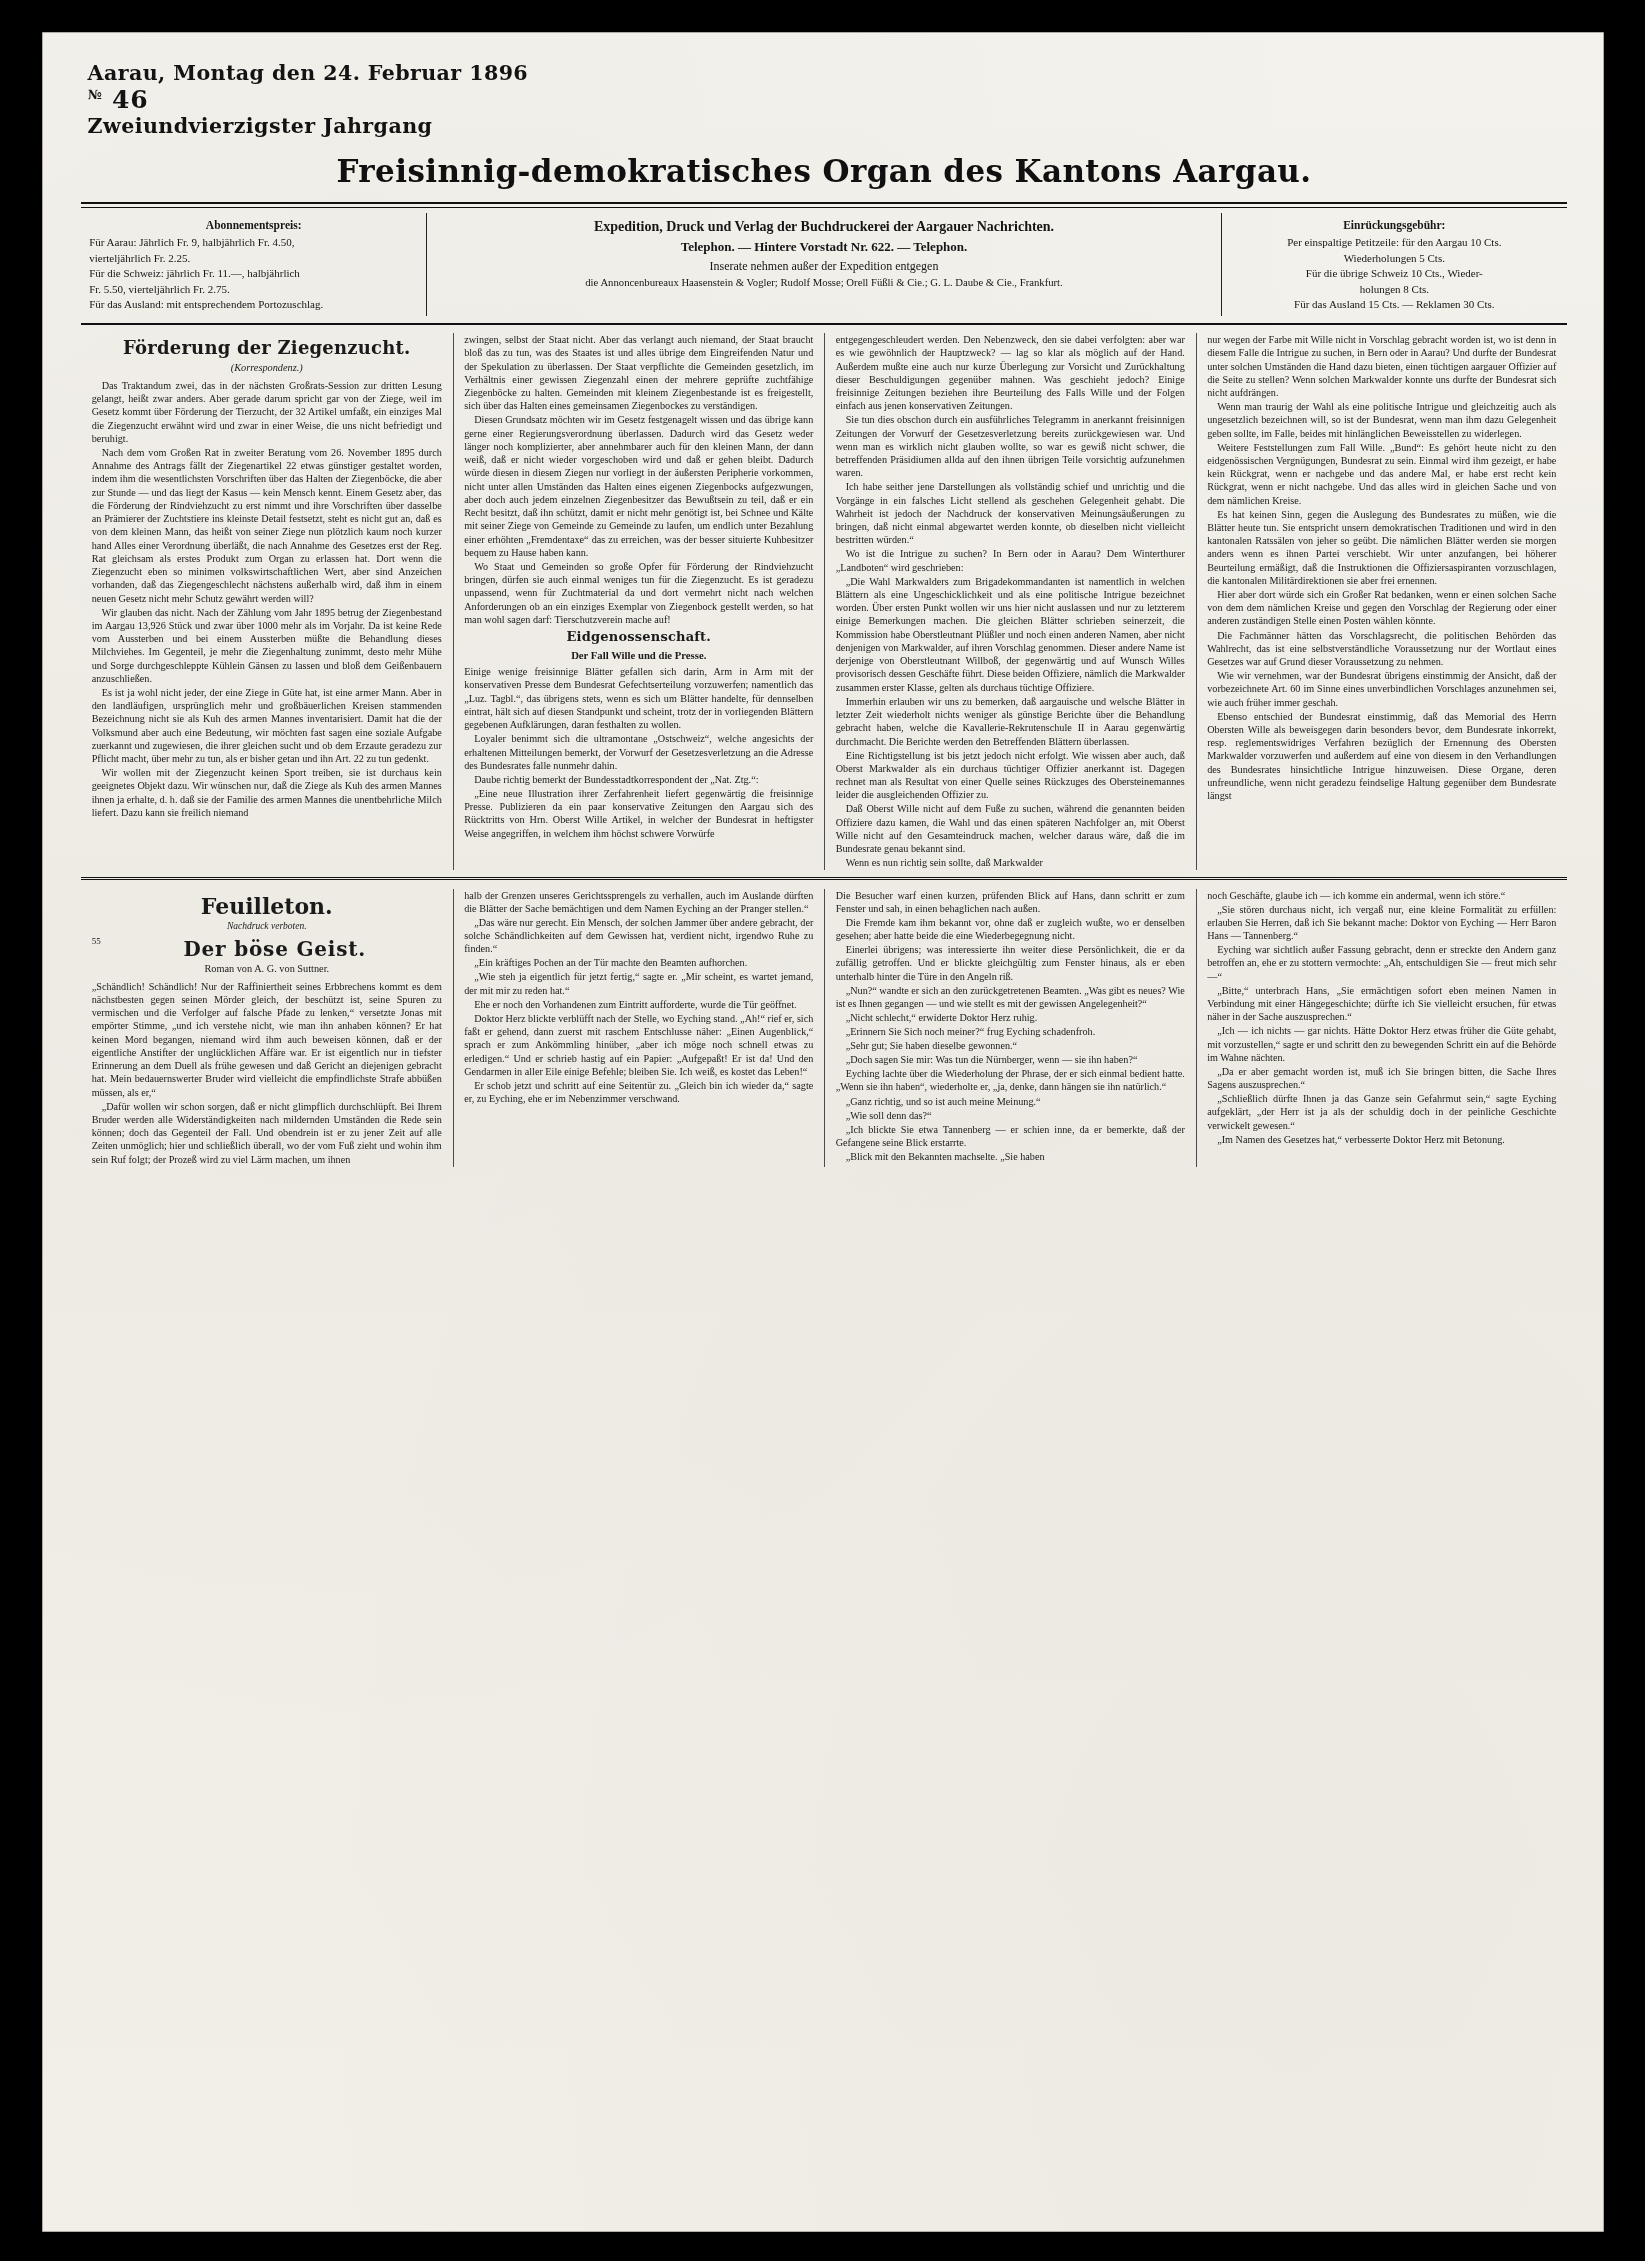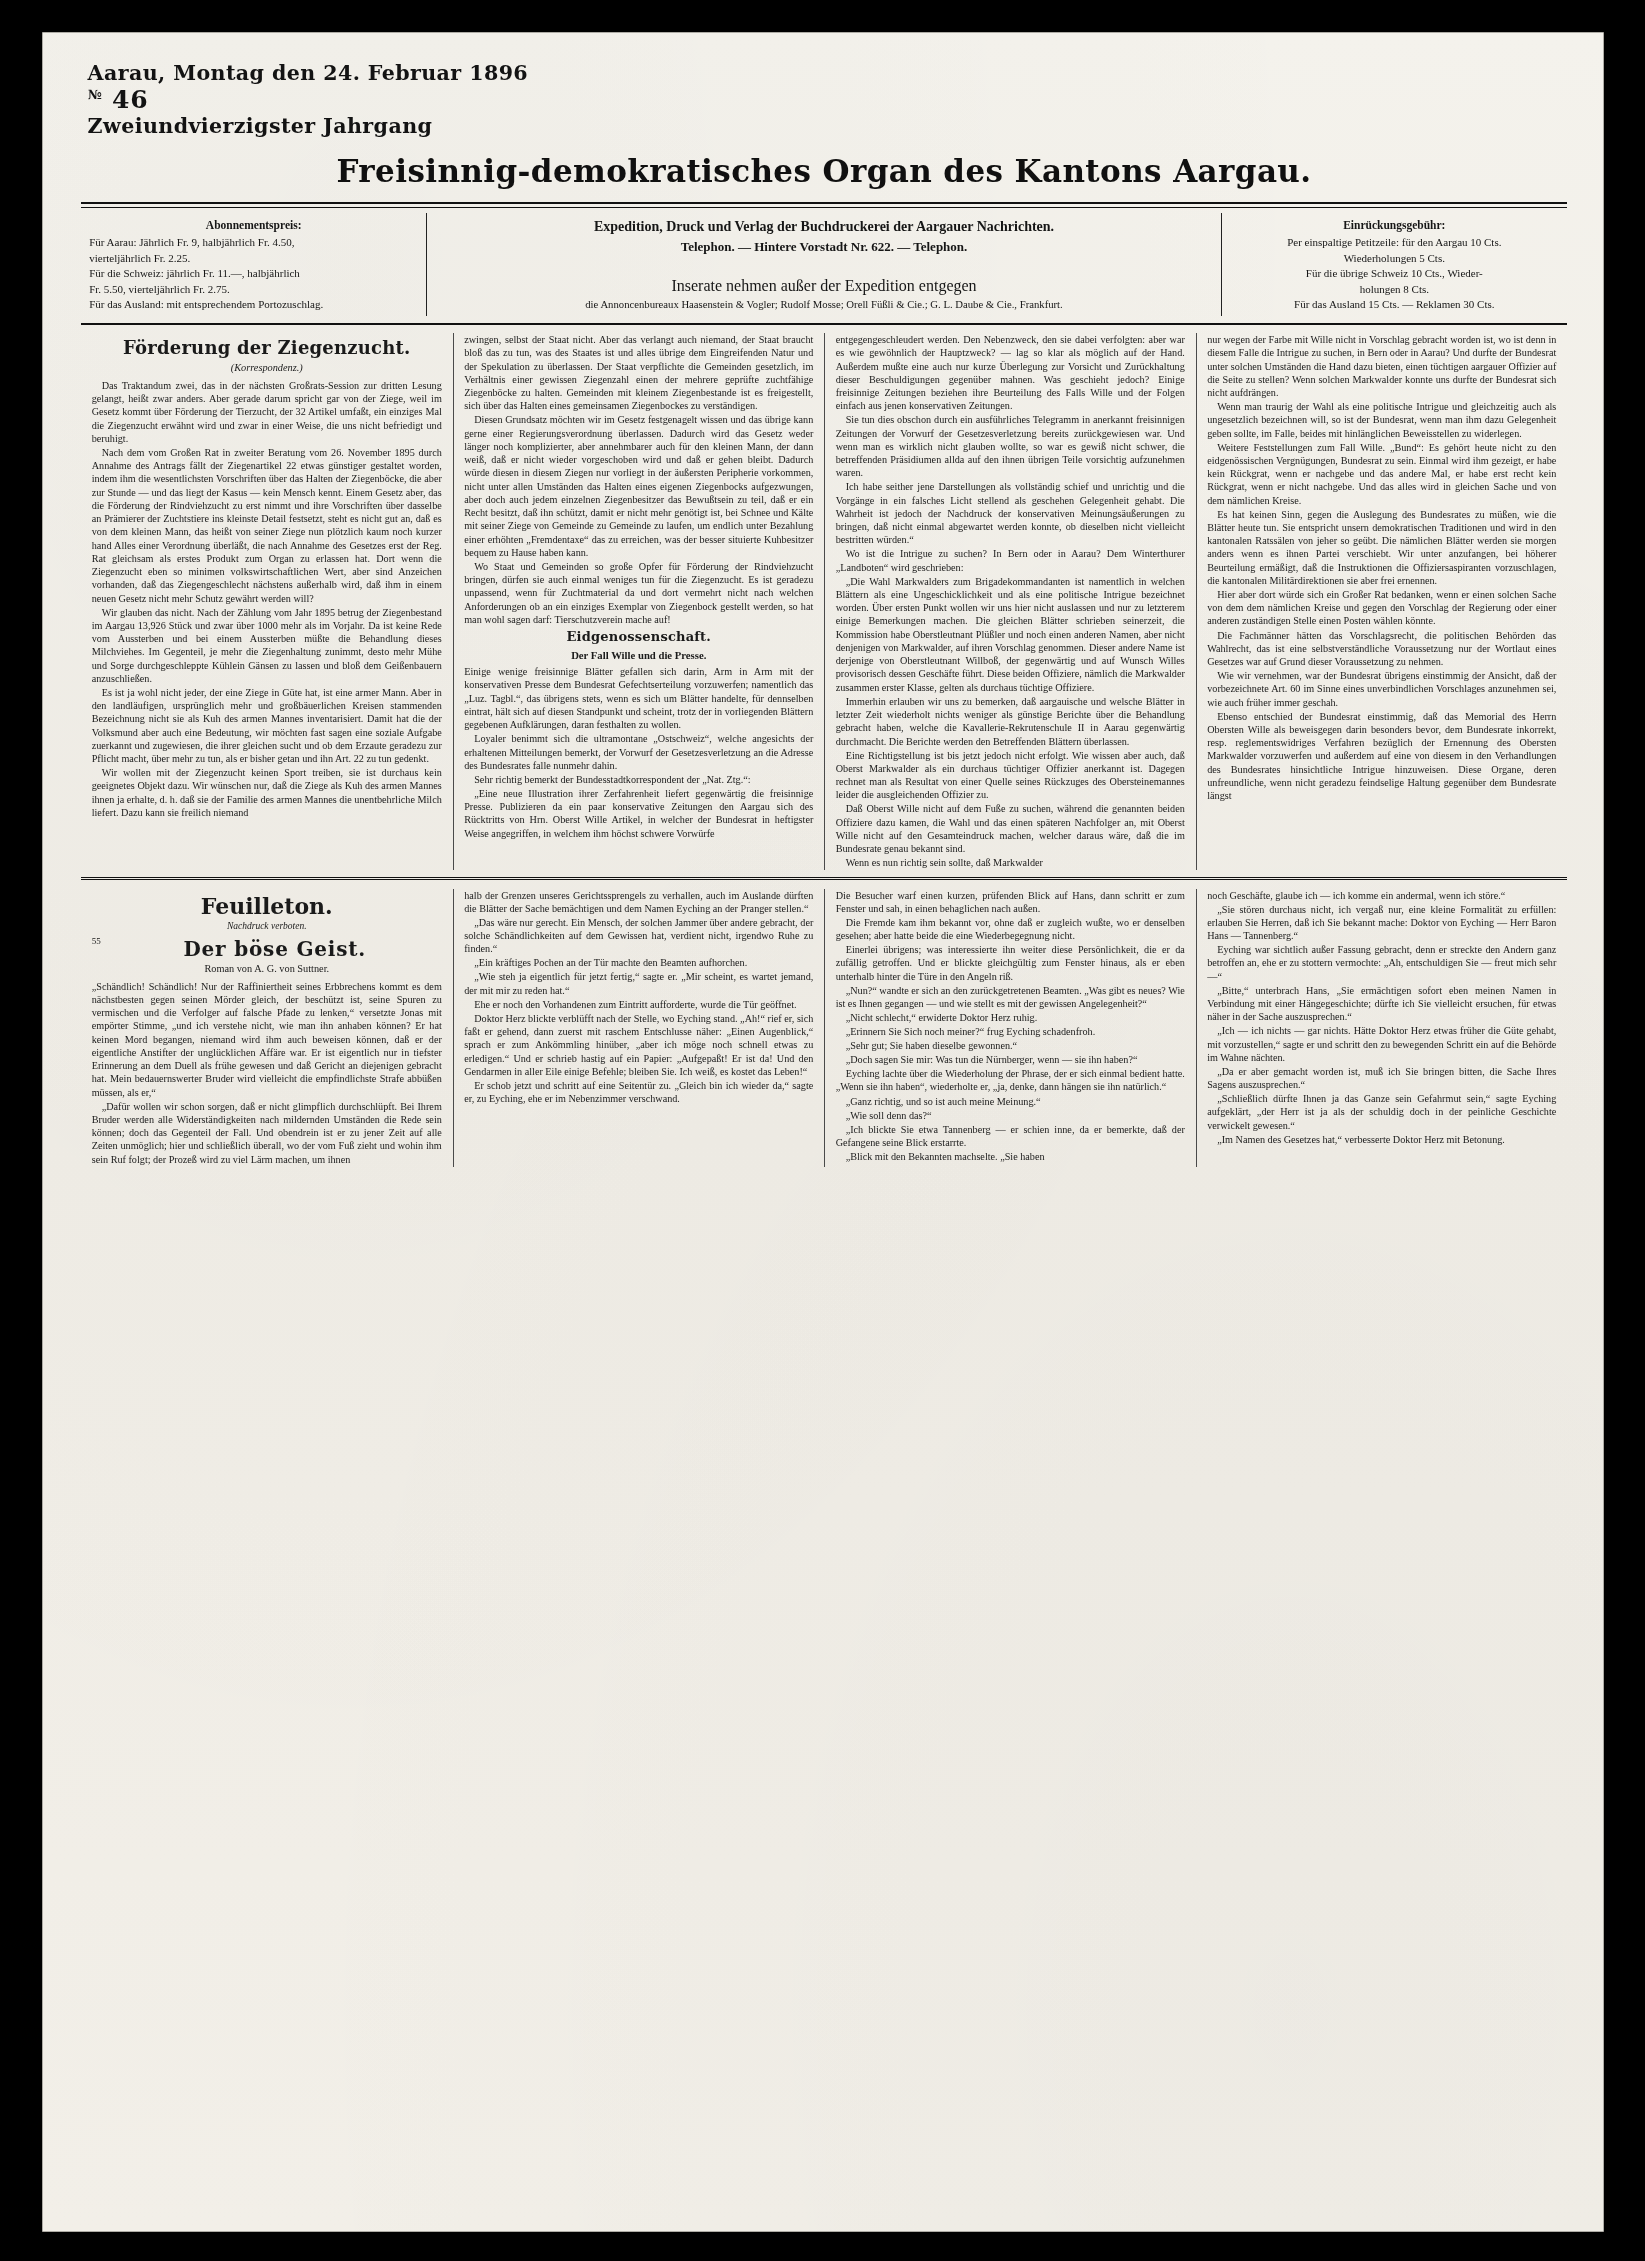--- a/index.html
+++ b/index.html
@@ -112,22 +112,22 @@
   .infobar .mid .line1 {
     font-weight: bold;
     font-size: 14px;
   }
   .infobar .mid .line2 {
     font-weight: bold;
     font-size: 13px;
     margin-top: 1.6px;
   }
   .infobar .mid .line3 {
-    margin-top: 18px;
-    font-size: 16px;
+    margin-top: 1px;
+    font-size: 12px;
   }
   .infobar .mid .line4 {
     font-size: 10.7px;
   }
   .infobar .left .ln { display: block; }
   .infobar .right .ln { display: block; }
 
   
   .body-rule {
     border-top: 2.5px solid #111;
@@ -284,21 +284,21 @@
       </div>
 
       <div class="col-body">
         <p class="noindent">zwingen, selbst der Staat nicht. Aber das verlangt auch niemand, der Staat braucht bloß das zu tun, was des Staates ist und alles übrige dem Eingreifenden Natur und der Spekulation zu überlassen. Der Staat verpflichte die Gemeinden gesetzlich, im Verhältnis einer gewissen Ziegenzahl einen der mehrere geprüfte zuchtfähige Ziegenböcke zu halten. Gemeinden mit kleinem Ziegenbestande ist es freigestellt, sich über das Halten eines gemeinsamen Ziegenbockes zu verständigen.</p>
         <p>Diesen Grundsatz möchten wir im Gesetz festgenagelt wissen und das übrige kann gerne einer Regierungsverordnung überlassen. Dadurch wird das Gesetz weder länger noch komplizierter, aber annehmbarer auch für den kleinen Mann, der dann weiß, daß er nicht wieder vorgeschoben wird und daß er gehen bleibt. Dadurch würde diesen in diesem Ziegen nur vorliegt in der äußersten Peripherie vorkommen, nicht unter allen Umständen das Halten eines eigenen Ziegenbocks aufgezwungen, aber doch auch jedem einzelnen Ziegenbesitzer das Bewußtsein zu teil, daß er ein Recht besitzt, daß ihn schützt, damit er nicht mehr genötigt ist, bei Schnee und Kälte mit seiner Ziege von Gemeinde zu Gemeinde zu laufen, um endlich unter Bezahlung einer erhöhten „Fremdentaxe“ das zu erreichen, was der besser situierte Kuhbesitzer bequem zu Hause haben kann.</p>
         <p>Wo Staat und Gemeinden so große Opfer für Förderung der Rindviehzucht bringen, dürfen sie auch einmal weniges tun für die Ziegenzucht. Es ist geradezu unpassend, wenn für Zuchtmaterial da und dort vermehrt nicht nach welchen Anforderungen ob an ein einziges Exemplar von Ziegenbock gestellt werden, so hat man wohl sagen darf: Tierschutzverein mache auf!</p>
         <div class="art-head sm">Eidgenossenschaft.</div>
         <div class="art-lead">Der Fall Wille und die Presse.</div>
         <p class="noindent">Einige wenige freisinnige Blätter gefallen sich darin, Arm in Arm mit der konservativen Presse dem Bundesrat Gefechtserteilung vorzuwerfen; namentlich das „Luz. Tagbl.“, das übrigens stets, wenn es sich um Blätter handelte, für dennselben eintrat, hält sich auf diesen Standpunkt und scheint, trotz der in vorliegenden Blättern gegebenen Aufklärungen, daran festhalten zu wollen.</p>
         <p>Loyaler benimmt sich die ultramontane „Ostschweiz“, welche angesichts der erhaltenen Mitteilungen bemerkt, der Vorwurf der Gesetzesverletzung an die Adresse des Bundesrates falle nunmehr dahin.</p>
-        <p>Sehr richtig bemerkt der Bundesstadtkorrespondent der „Nat. Ztg.“:</p>
+        <p>Daube richtig bemerkt der Bundesstadtkorrespondent der „Nat. Ztg.“:</p>
         <p>„Eine neue Illustration ihrer Zerfahrenheit liefert gegenwärtig die freisinnige Presse. Publizieren da ein paar konservative Zeitungen den Aargau sich des Rücktritts von Hrn. Oberst Wille Artikel, in welcher der Bundesrat in heftigster Weise angegriffen, in welchem ihm höchst schwere Vorwürfe</p>
       </div>
 
       <div class="col-body">
         <p class="noindent">entgegengeschleudert werden. Den Nebenzweck, den sie dabei verfolgten: aber war es wie gewöhnlich der Hauptzweck? — lag so klar als möglich auf der Hand. Außerdem mußte eine auch nur kurze Überlegung zur Vorsicht und Zurückhaltung dieser Beschuldigungen gegenüber mahnen. Was geschieht jedoch? Einige freisinnige Zeitungen beziehen ihre Beurteilung des Falls Wille und der Folgen einfach aus jenen konservativen Zeitungen.</p>
         <p>Sie tun dies obschon durch ein ausführliches Telegramm in anerkannt freisinnigen Zeitungen der Vorwurf der Gesetzesverletzung bereits zurückgewiesen war. Und wenn man es wirklich nicht glauben wollte, so war es gewiß nicht schwer, die betreffenden Präsidiumen allda auf den ihnen übrigen Teile vorsichtig aufzunehmen waren.</p>
         <p>Ich habe seither jene Darstellungen als vollständig schief und unrichtig und die Vorgänge in ein falsches Licht stellend als geschehen Gelegenheit gehabt. Die Wahrheit ist jedoch der Nachdruck der konservativen Meinungsäußerungen zu bringen, daß nicht einmal abgewartet werden konnte, ob dieselben nicht vielleicht bestritten würden.“</p>
         <p>Wo ist die Intrigue zu suchen? In Bern oder in Aarau? Dem Winterthurer „Landboten“ wird geschrieben:</p>
         <p>„Die Wahl Markwalders zum Brigadekommandanten ist namentlich in welchen Blättern als eine Ungeschicklichkeit und als eine politische Intrigue bezeichnet worden. Über ersten Punkt wollen wir uns hier nicht auslassen und nur zu letzterem einige Bemerkungen machen. Die gleichen Blätter schrieben seinerzeit, die Kommission habe Oberstleutnant Plüßler und noch einen anderen Namen, aber nicht denjenigen von Markwalder, auf ihren Vorschlag genommen. Dieser andere Name ist derjenige von Oberstleutnant Willboß, der gegenwärtig und auf Wunsch Willes provisorisch dessen Geschäfte führt. Diese beiden Offiziere, nämlich die Markwalder zusammen erster Klasse, gelten als durchaus tüchtige Offiziere.</p>
         <p>Immerhin erlauben wir uns zu bemerken, daß aargauische und welsche Blätter in letzter Zeit wiederholt nichts weniger als günstige Berichte über die Behandlung gebracht haben, welche die Kavallerie-Rekrutenschule II in Aarau gegenwärtig durchmacht. Die Berichte werden den Betreffenden Blättern überlassen.</p>

